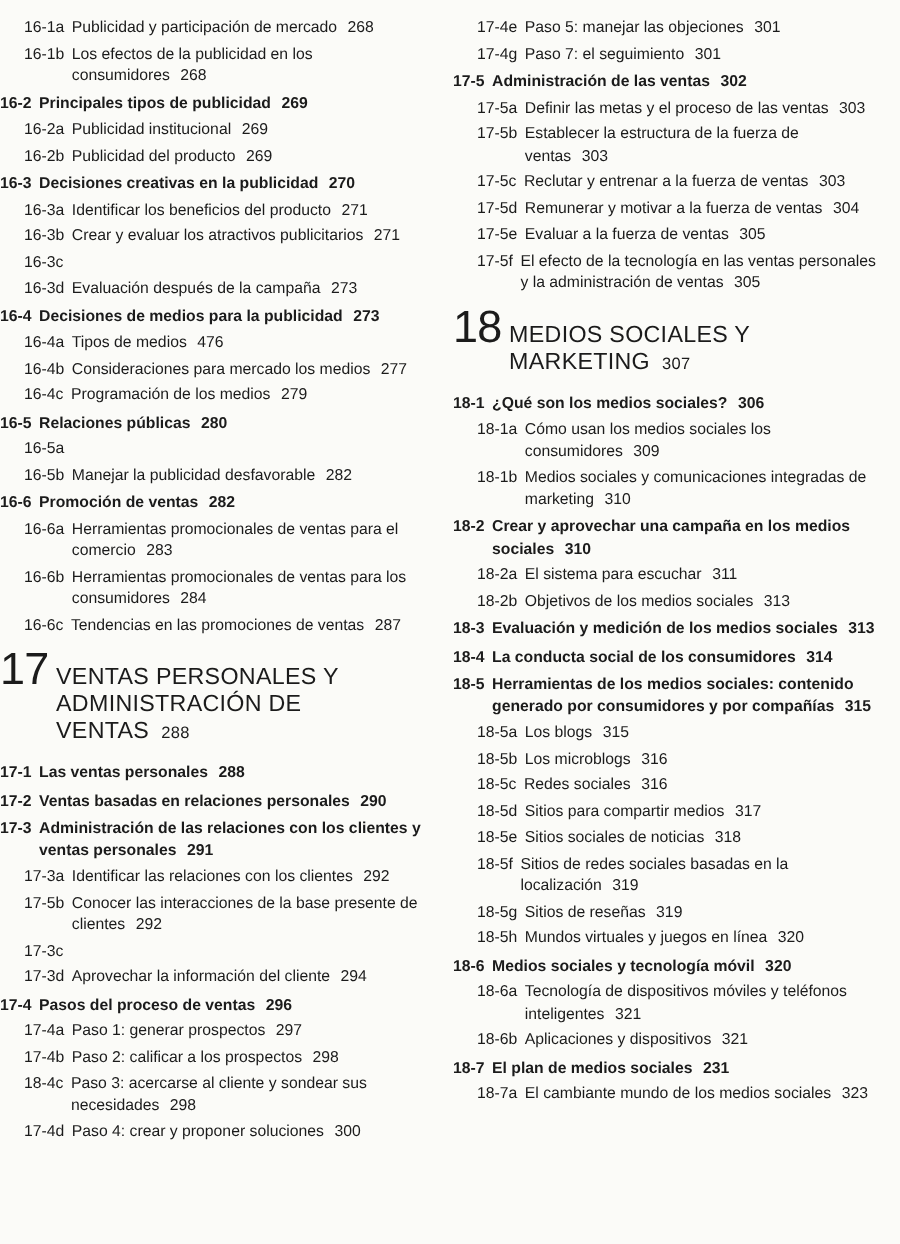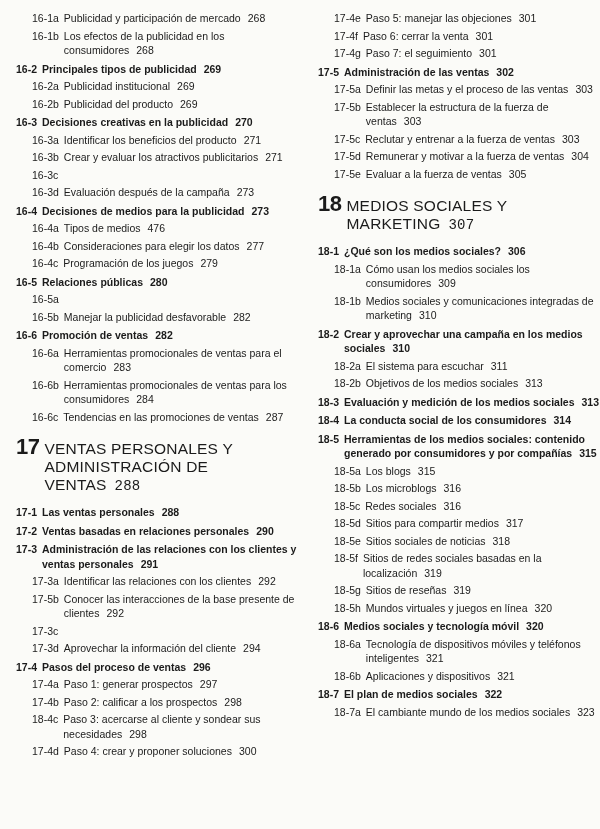--- a/index.html
+++ b/index.html
@@ -6,21 +6,21 @@
   html, body { width: 600px; height: 829px; }
   body {
     background: #fbfbf8;
     font-family: "Liberation Sans", sans-serif;
     color: #1b1b1b;
     overflow: hidden;
   }
   .page {
     display: flex;
     gap: 16px;
-    padding: 11px 0 8px 16px;
+    padding: 11px 0 8px 0;
     width: 550px;
     height: 829px;
   }
   .col { width: 286px; flex: 0 0 286px; }
   .entry {
     display: flex;
     align-items: baseline;
     font-size: 10.5px;
     line-height: 14.5px;
     margin-bottom: 3px;
@@ -28,32 +28,32 @@
   .entry .num { white-space: nowrap; margin-right: 5px; }
   .entry .txt { flex: 1; }
   .entry .page-num { margin-left: 7px; }
   .entry.sub { padding-left: 16px; }
   .entry.sec { font-weight: bold; margin-top: 4px; }
   .entry.chapter {
     margin-top: 16px;
     margin-bottom: 10px;
   }
   .entry.chapter .num {
-    font-size: 22px;
-    font-weight: bold;
+    font-size: 30px;
+    font-weight: normal;
     letter-spacing: -0.5px;
     margin-right: 5px;
   }
   .entry.chapter .txt {
     font-size: 15.5px;
     line-height: 18px;
     font-weight: 400;
     letter-spacing: 0.2px;
   }
-  .entry.chapter .page-num { font-size: 14px; margin-left: 8px; font-family: Liberation Mono, monospace; }
+  .entry.chapter .page-num { font-size: 11px; margin-left: 8px; }
 </style>
 </head>
 <body>
 
 <div class="page">
   <div class="col">
       <div class="entry sub">
         <span class="num">16-1a</span>
         <span class="txt"><span>Publicidad y participación de mercado</span><span class="page-num">268</span></span>
       </div>
@@ -95,25 +95,25 @@
       <div class="entry sec">
         <span class="num">16-4</span>
         <span class="txt"><span>Decisiones de medios para la publicidad</span><span class="page-num">273</span></span>
       </div>
       <div class="entry sub">
         <span class="num">16-4a</span>
         <span class="txt"><span>Tipos de medios</span><span class="page-num">476</span></span>
       </div>
       <div class="entry sub">
         <span class="num">16-4b</span>
-        <span class="txt"><span>Consideraciones para elegir los datos</span><span class="page-num">277</span></span>
+        <span class="txt"><span>Consideraciones para mercado los medios</span><span class="page-num">277</span></span>
       </div>
       <div class="entry sub">
         <span class="num">16-4c</span>
-        <span class="txt"><span>Programación de los juegos</span><span class="page-num">279</span></span>
+        <span class="txt"><span>Programación de los medios</span><span class="page-num">279</span></span>
       </div>
       <div class="entry sec">
         <span class="num">16-5</span>
         <span class="txt"><span>Relaciones públicas</span><span class="page-num">280</span></span>
       </div>
       <div class="entry sub">
         <span class="num">16-5a</span>
       </div>
       <div class="entry sub">
         <span class="num">16-5b</span>
@@ -186,24 +186,20 @@
         <span class="num">17-4d</span>
         <span class="txt"><span>Paso 4: crear y proponer soluciones</span><span class="page-num">300</span></span>
       </div>
     </div>
   <div class="col">
       <div class="entry sub">
         <span class="num">17-4e</span>
         <span class="txt"><span>Paso 5: manejar las objeciones</span><span class="page-num">301</span></span>
       </div>
       <div class="entry sub">
-        <span class="num">17-4f</span>
-        <span class="txt"><span>Paso 6: cerrar la venta</span><span class="page-num">301</span></span>
-      </div>
-      <div class="entry sub">
         <span class="num">17-4g</span>
         <span class="txt"><span>Paso 7: el seguimiento</span><span class="page-num">301</span></span>
       </div>
       <div class="entry sec">
         <span class="num">17-5</span>
         <span class="txt"><span>Administración de las ventas</span><span class="page-num">302</span></span>
       </div>
       <div class="entry sub">
         <span class="num">17-5a</span>
         <span class="txt"><span>Definir las metas y el proceso de las ventas</span><span class="page-num">303</span></span>
@@ -216,20 +212,24 @@
         <span class="num">17-5c</span>
         <span class="txt"><span>Reclutar y entrenar a la fuerza de ventas</span><span class="page-num">303</span></span>
       </div>
       <div class="entry sub">
         <span class="num">17-5d</span>
         <span class="txt"><span>Remunerar y motivar a la fuerza de ventas</span><span class="page-num">304</span></span>
       </div>
       <div class="entry sub">
         <span class="num">17-5e</span>
         <span class="txt"><span>Evaluar a la fuerza de ventas</span><span class="page-num">305</span></span>
+      </div>
+      <div class="entry sub">
+        <span class="num">17-5f</span>
+        <span class="txt"><span>El efecto de la tecnología en las ventas personales y la administración de ventas</span><span class="page-num">305</span></span>
       </div>
       <div class="entry chapter">
         <span class="num">18</span>
         <span class="txt"><span>MEDIOS SOCIALES Y MARKETING</span><span class="page-num">307</span></span>
       </div>
       <div class="entry sec">
         <span class="num">18-1</span>
         <span class="txt"><span>¿Qué son los medios sociales?</span><span class="page-num">306</span></span>
       </div>
       <div class="entry sub">
@@ -303,20 +303,20 @@
       <div class="entry sub">
         <span class="num">18-6a</span>
         <span class="txt"><span>Tecnología de dispositivos móviles y teléfonos inteligentes</span><span class="page-num">321</span></span>
       </div>
       <div class="entry sub">
         <span class="num">18-6b</span>
         <span class="txt"><span>Aplicaciones y dispositivos</span><span class="page-num">321</span></span>
       </div>
       <div class="entry sec">
         <span class="num">18-7</span>
-        <span class="txt"><span>El plan de medios sociales</span><span class="page-num">322</span></span>
+        <span class="txt"><span>El plan de medios sociales</span><span class="page-num">231</span></span>
       </div>
       <div class="entry sub">
         <span class="num">18-7a</span>
         <span class="txt"><span>El cambiante mundo de los medios sociales</span><span class="page-num">323</span></span>
       </div>
     </div>
 </div>
 
 </body></html>

